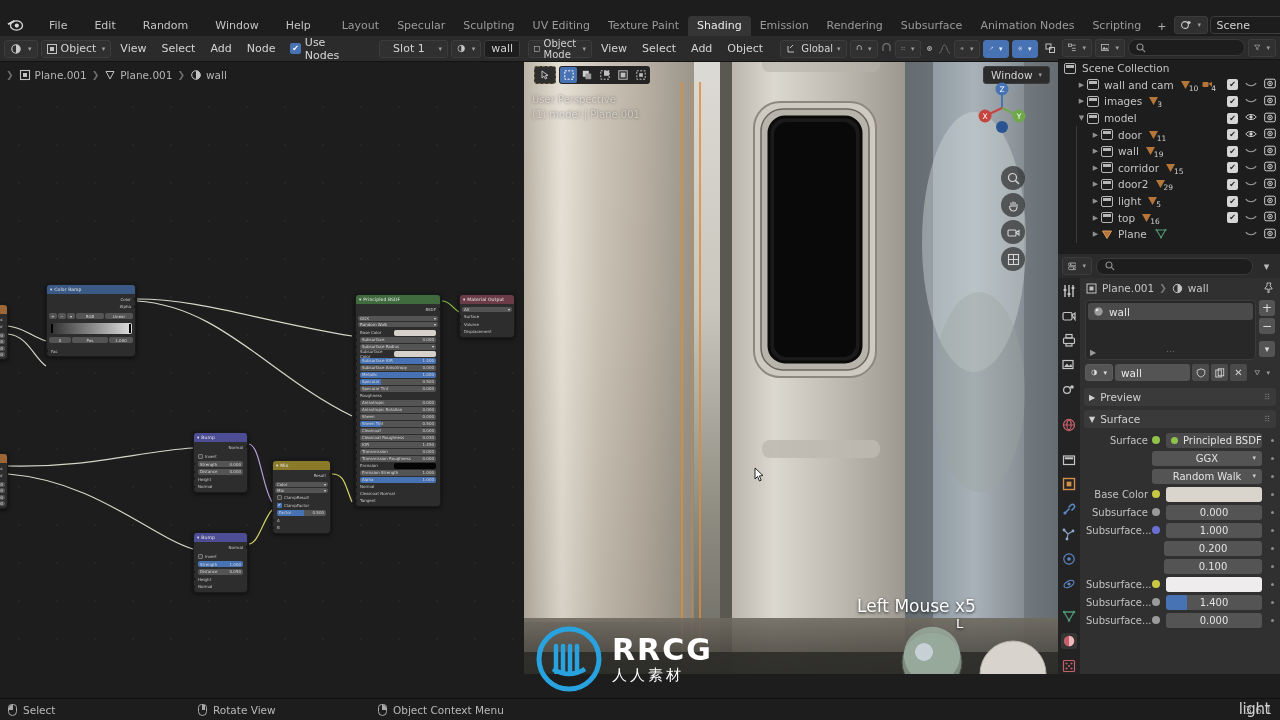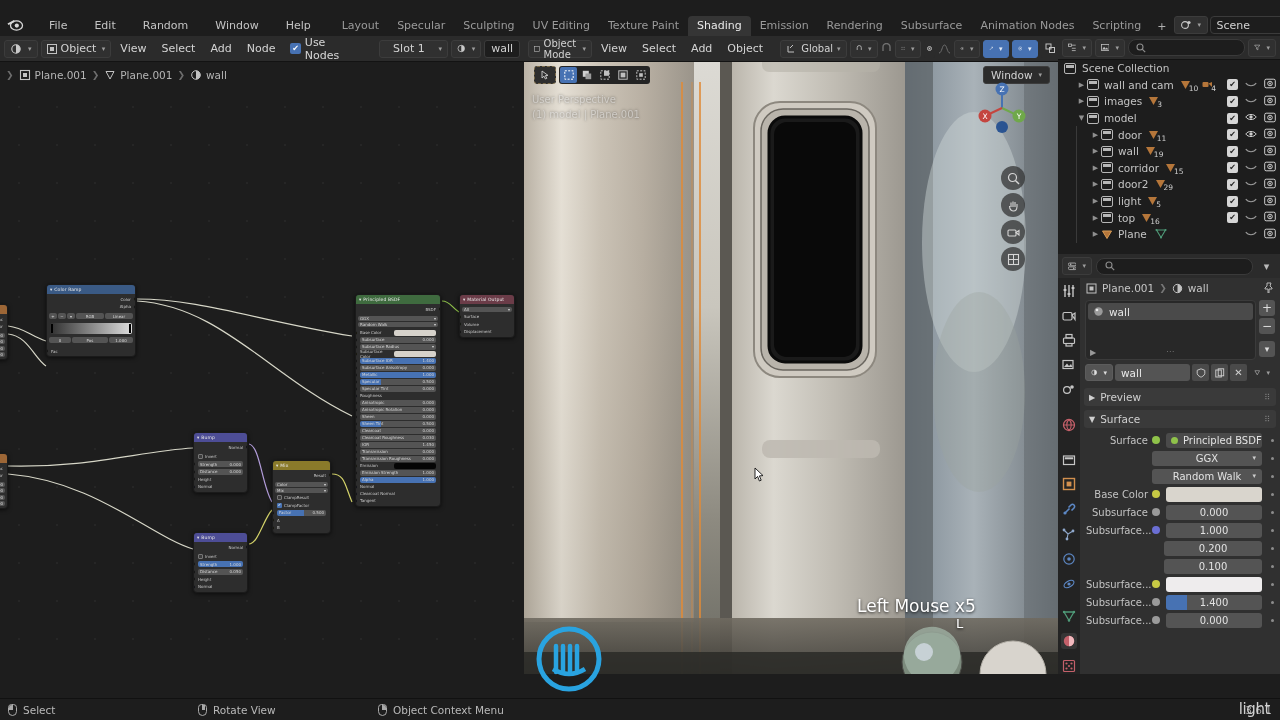--- a/index.html
+++ b/index.html
@@ -1559,16 +1559,20 @@
       <span>3.6.1</span>
     </div>
   </div>
 
   <div class="wm-rrcg">
     <svg width="66" height="66" viewBox="0 0 66 66">
       <circle cx="33" cy="33" r="30" fill="none" stroke="#29a3e0" stroke-width="5"></circle>
       <path d="M20 20 L20 46 M27 20 L27 46 M34 20 L34 46 M41 20 L41 46" stroke="#29a3e0" stroke-width="4.5" stroke-linecap="round"></path>
       <path d="M17 43 q16 10 32 0" stroke="#29a3e0" stroke-width="4.5" fill="none"></path>
     </svg>
+    <div style="display:flex;flex-direction:column;">
+      <span style="color:#fff;font-size:30px;font-weight:bold;letter-spacing:2px;line-height:32px;">RRCG</span>
+      <span style="color:#fff;font-size:15px;letter-spacing:3px;">人人素材</span>
+    </div>
   </div>
 
   <div class="wm-udemy">light</div>
 </div>
 
 </body></html>

